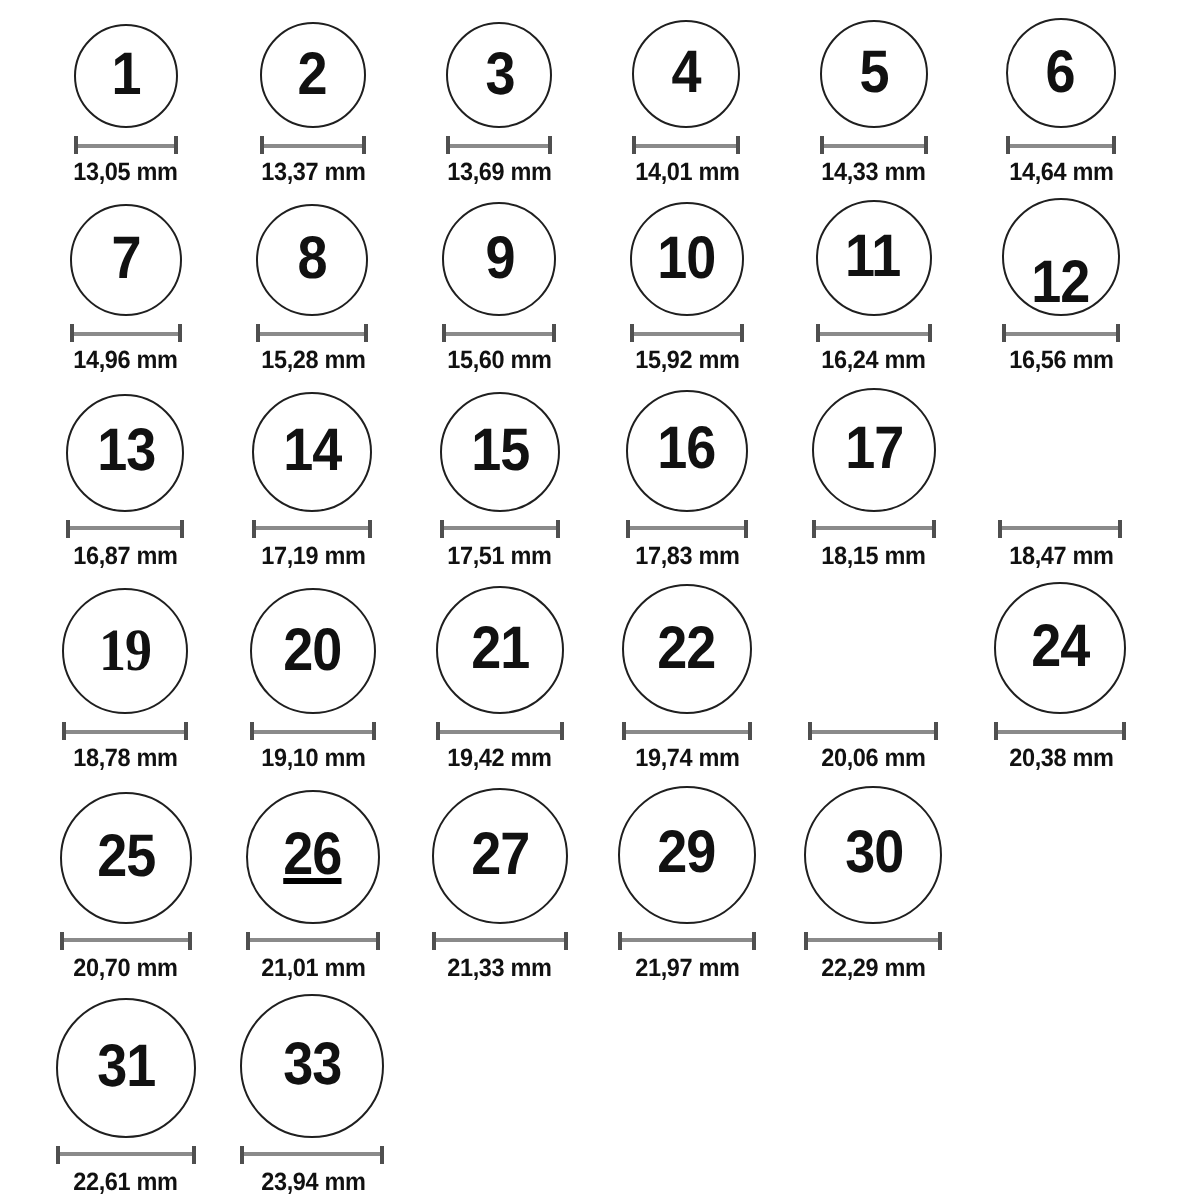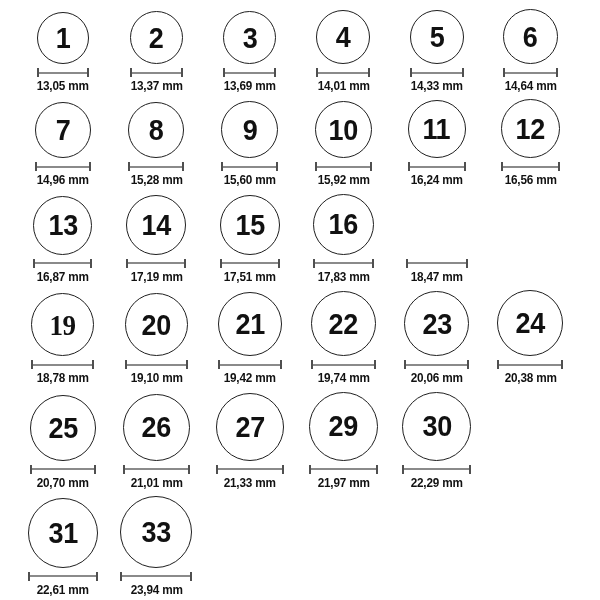--- a/index.html
+++ b/index.html
@@ -203,21 +203,21 @@
           <span class="ring-number">11</span>
         </div>
         <div class="ruler" style="width: 58px;">
           <div class="bar"></div>
           <div class="tick left"></div>
           <div class="tick right"></div>
         </div>
         <div class="diameter-label">16,24 mm</div>
       </div>
       <div class="size-cell">
-        <div class="ring-circle" style="width: 59px; height: 59px;">
+        <div class="ring-circle" style="width: 59px; height: 59px; align-items: flex-end;">
           <span class="ring-number">12</span>
         </div>
         <div class="ruler" style="width: 59px;">
           <div class="bar"></div>
           <div class="tick left"></div>
           <div class="tick right"></div>
         </div>
         <div class="diameter-label">16,56 mm</div>
       </div>
     </div>
@@ -260,20 +260,31 @@
           <span class="ring-number">16</span>
         </div>
         <div class="ruler" style="width: 61px;">
           <div class="bar"></div>
           <div class="tick left"></div>
           <div class="tick right"></div>
         </div>
         <div class="diameter-label">17,83 mm</div>
       </div>
       <div class="size-cell">
+        <div class="ring-circle" style="width: 62px; height: 62px;">
+          <span class="ring-number">17</span>
+        </div>
+        <div class="ruler" style="width: 62px;">
+          <div class="bar"></div>
+          <div class="tick left"></div>
+          <div class="tick right"></div>
+        </div>
+        <div class="diameter-label">18,15 mm</div>
+      </div>
+      <div class="size-cell">
         <div class="ruler" style="width: 62px;">
           <div class="bar"></div>
           <div class="tick left"></div>
           <div class="tick right"></div>
         </div>
         <div class="diameter-label">18,47 mm</div>
       </div>
     </div>
     <div class="size-row">
       <div class="size-cell">
@@ -314,23 +325,20 @@
           <span class="ring-number">22</span>
         </div>
         <div class="ruler" style="width: 65px;">
           <div class="bar"></div>
           <div class="tick left"></div>
           <div class="tick right"></div>
         </div>
         <div class="diameter-label">19,74 mm</div>
       </div>
       <div class="size-cell">
-        <div class="ring-circle" style="width: 65px; height: 65px;">
-          <span class="ring-number">23</span>
-        </div>
         <div class="ruler" style="width: 65px;">
           <div class="bar"></div>
           <div class="tick left"></div>
           <div class="tick right"></div>
         </div>
         <div class="diameter-label">20,06 mm</div>
       </div>
       <div class="size-cell">
         <div class="ring-circle" style="width: 66px; height: 66px;">
           <span class="ring-number">24</span>
@@ -349,21 +357,21 @@
           <span class="ring-number">25</span>
         </div>
         <div class="ruler" style="width: 66px;">
           <div class="bar"></div>
           <div class="tick left"></div>
           <div class="tick right"></div>
         </div>
         <div class="diameter-label">20,70 mm</div>
       </div>
       <div class="size-cell">
-        <div class="ring-circle" style="width: 67px; height: 67px;">
+        <div class="ring-circle" style="width: 67px; height: 67px; text-decoration: underline;">
           <span class="ring-number">26</span>
         </div>
         <div class="ruler" style="width: 67px;">
           <div class="bar"></div>
           <div class="tick left"></div>
           <div class="tick right"></div>
         </div>
         <div class="diameter-label">21,01 mm</div>
       </div>
       <div class="size-cell">

